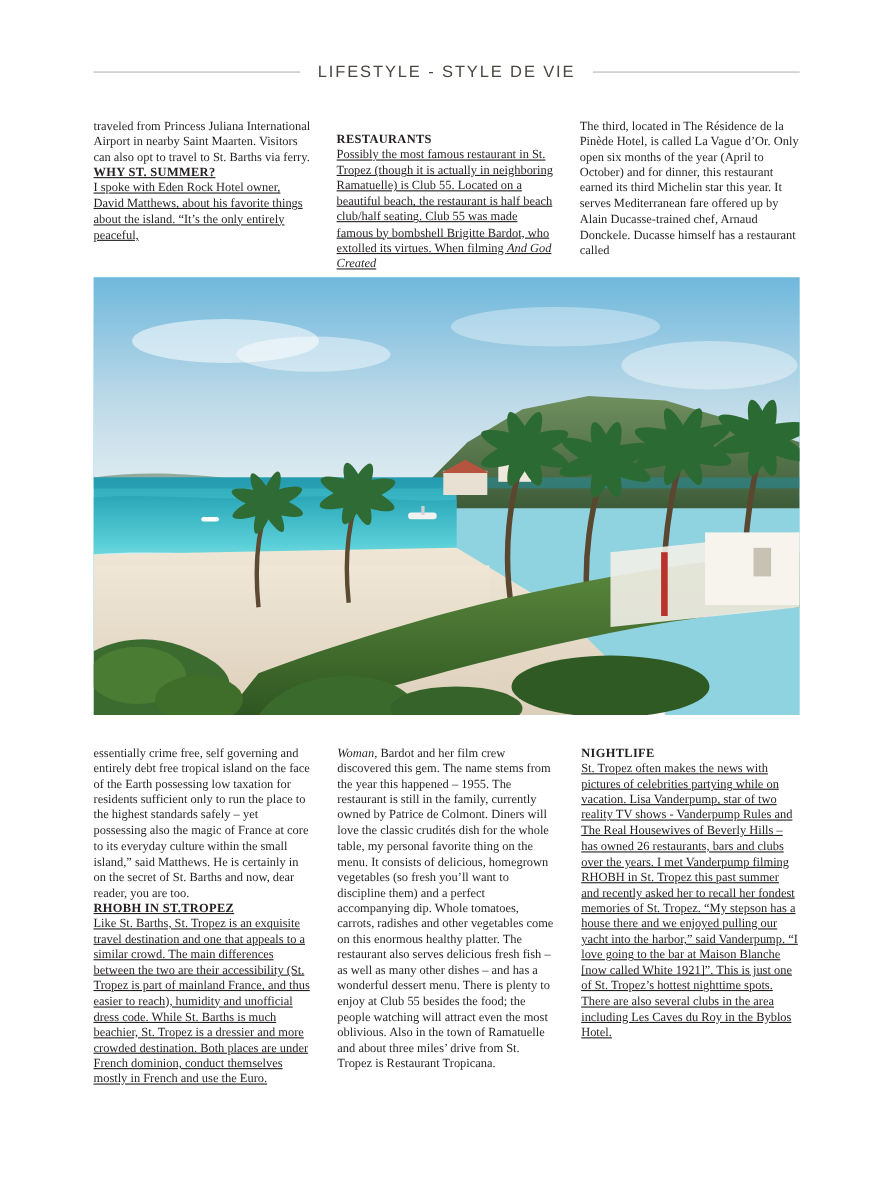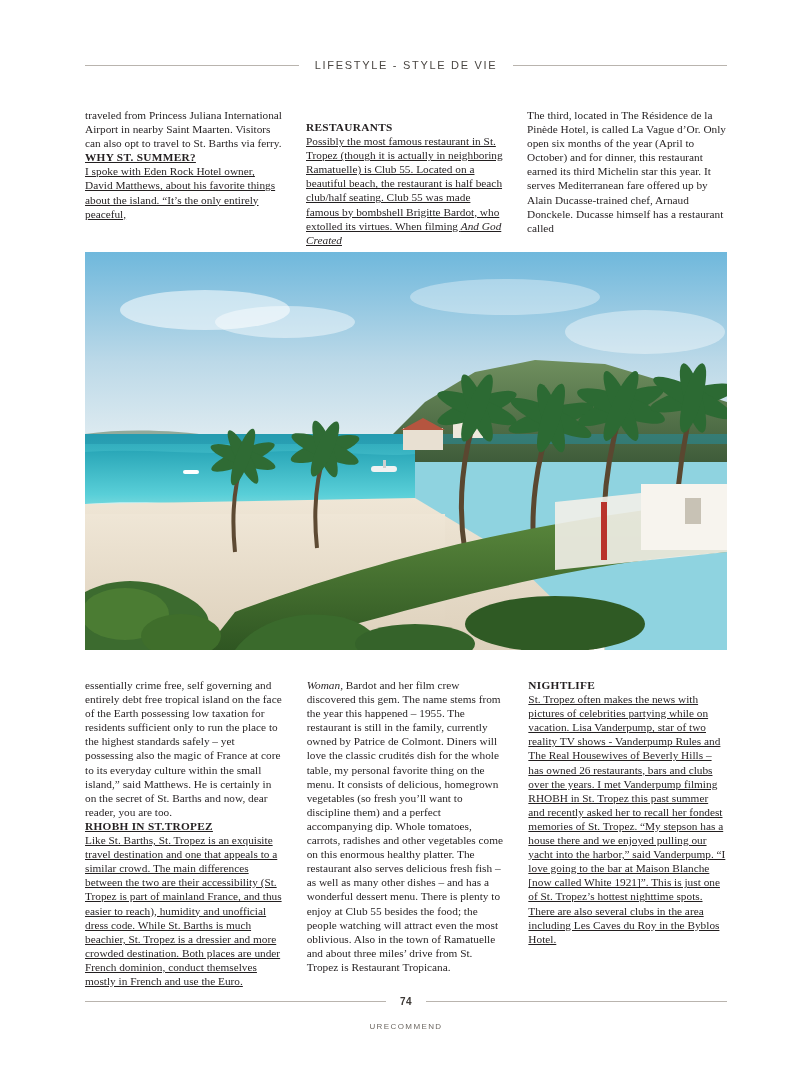--- a/index.html
+++ b/index.html
@@ -31,21 +31,21 @@
     align-items: center;
     justify-content: center;
   }
   .masthead .rule {
     flex: 1 1 auto;
     height: 1px;
     background: #b9b4ae;
   }
   .masthead .title {
     font-family: "Liberation Sans", sans-serif;
-    font-size: 11px;
+    font-size: 15px;
     letter-spacing: 1.7px;
     color: #4a4642;
     padding: 0 16px;
     white-space: nowrap;
   }
 
   
   .cols {
     position: absolute;
     left: 85px;
@@ -316,22 +316,14 @@
     <div class="col">
       <p><span class="ital">Woman</span><span>, Bardot and her film crew discovered this gem. The name stems from the year this happened – 1955. The restaurant is still in the family, currently owned by Patrice de Colmont. Diners will love the classic crudités dish for the whole table, my personal favorite thing on the menu. It consists of delicious, homegrown vegetables (so fresh you’ll want to discipline them) and a perfect accompanying dip. Whole tomatoes, carrots, radishes and other vegetables come on this enormous healthy platter. The restaurant also serves delicious fresh fish – as well as many other dishes – and has a wonderful dessert menu. There is plenty to enjoy at Club 55 besides the food; the people watching will attract even the most oblivious. Also in the town of Ramatuelle and about three miles’ drive from St. Tropez is Restaurant Tropicana.</span></p>
     </div>
 
     <div class="col">
       <p class="subhead">NIGHTLIFE</p>
       <p>St. Tropez often makes the news with pictures of celebrities partying while on vacation. Lisa Vanderpump, star of two reality TV shows - Vanderpump Rules and The Real Housewives of Beverly Hills – has owned 26 restaurants, bars and clubs over the years. I met Vanderpump filming RHOBH in St. Tropez this past summer and recently asked her to recall her fondest memories of St. Tropez. “My stepson has a house there and we enjoyed pulling our yacht into the harbor,” said Vanderpump. “I love going to the bar at Maison Blanche [now called White 1921]”. This is just one of St. Tropez’s hottest nighttime spots. There are also several clubs in the area including Les Caves du Roy in the Byblos Hotel.</p>
     </div>
   </div>
 
-  <div class="footer">
-    <div class="footer-rule-row">
-      <div class="rule"></div>
-      <div class="footer-page">74</div>
-      <div class="rule"></div>
-    </div>
-    <div class="footer-brand">URECOMMEND</div>
-  </div>
 
 </div>
 
 </body></html>

